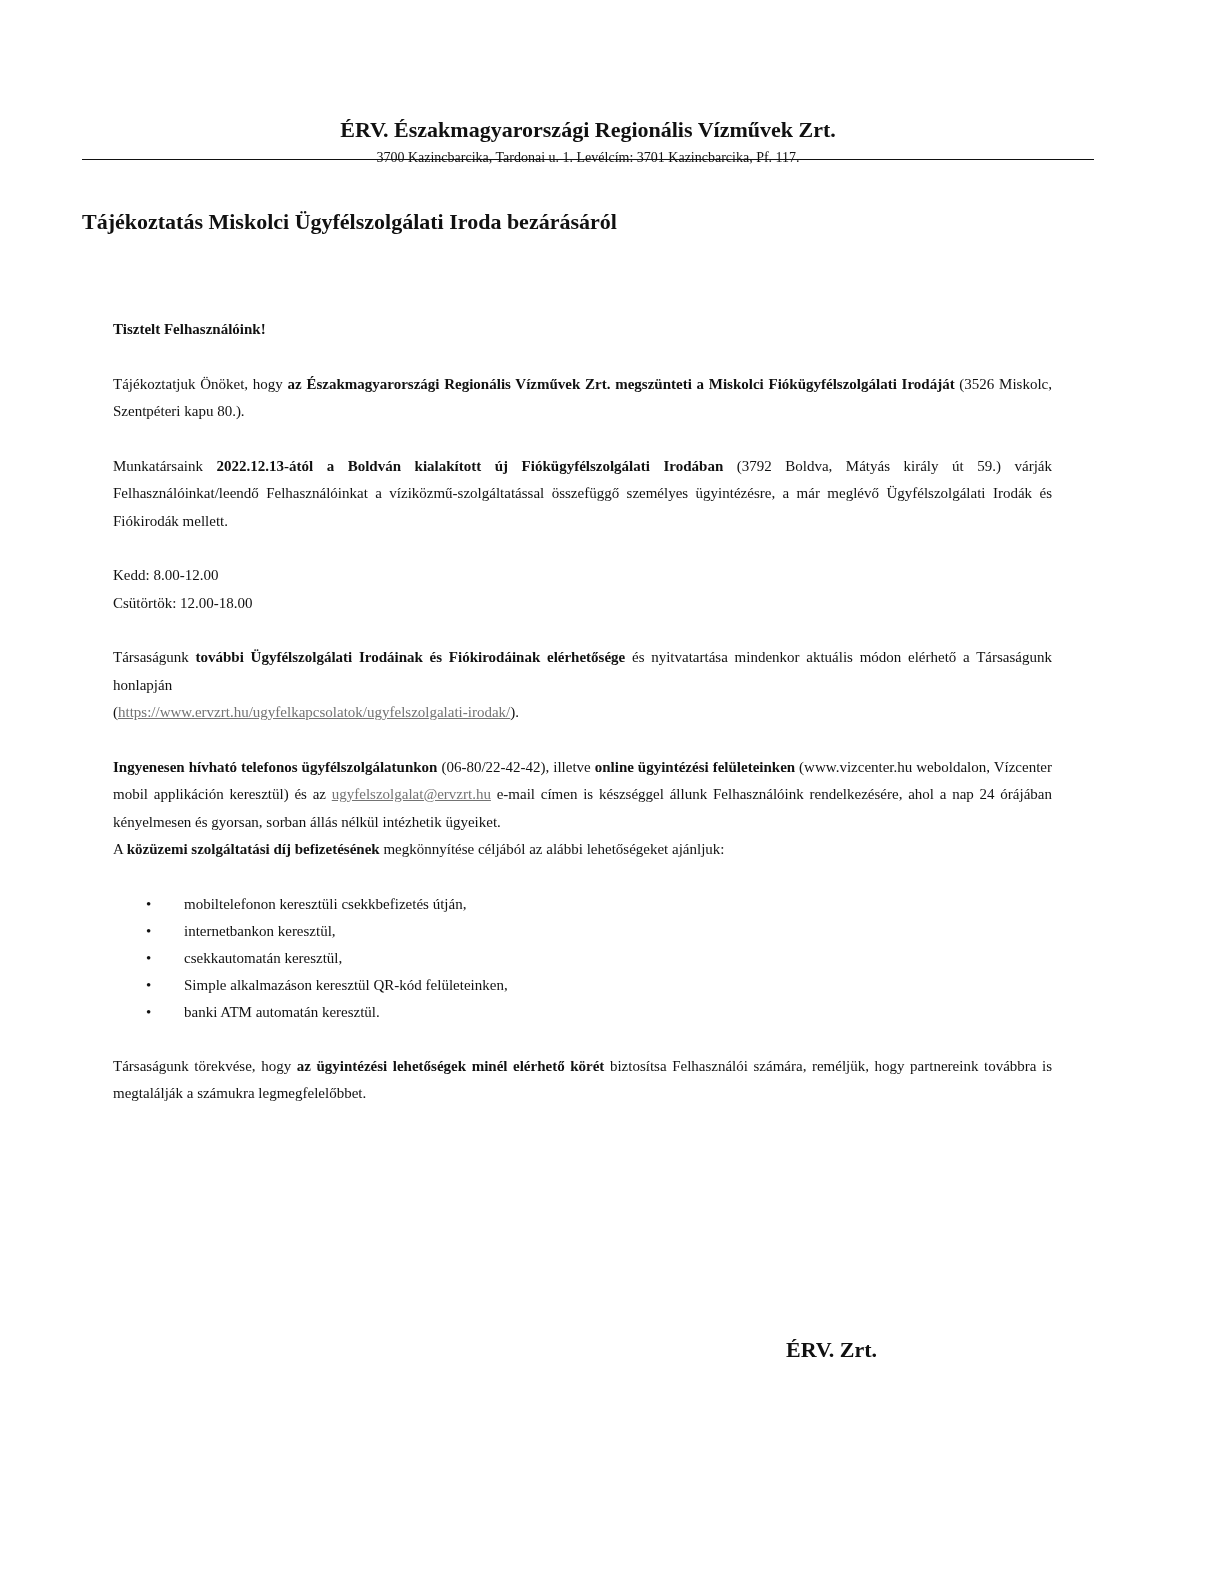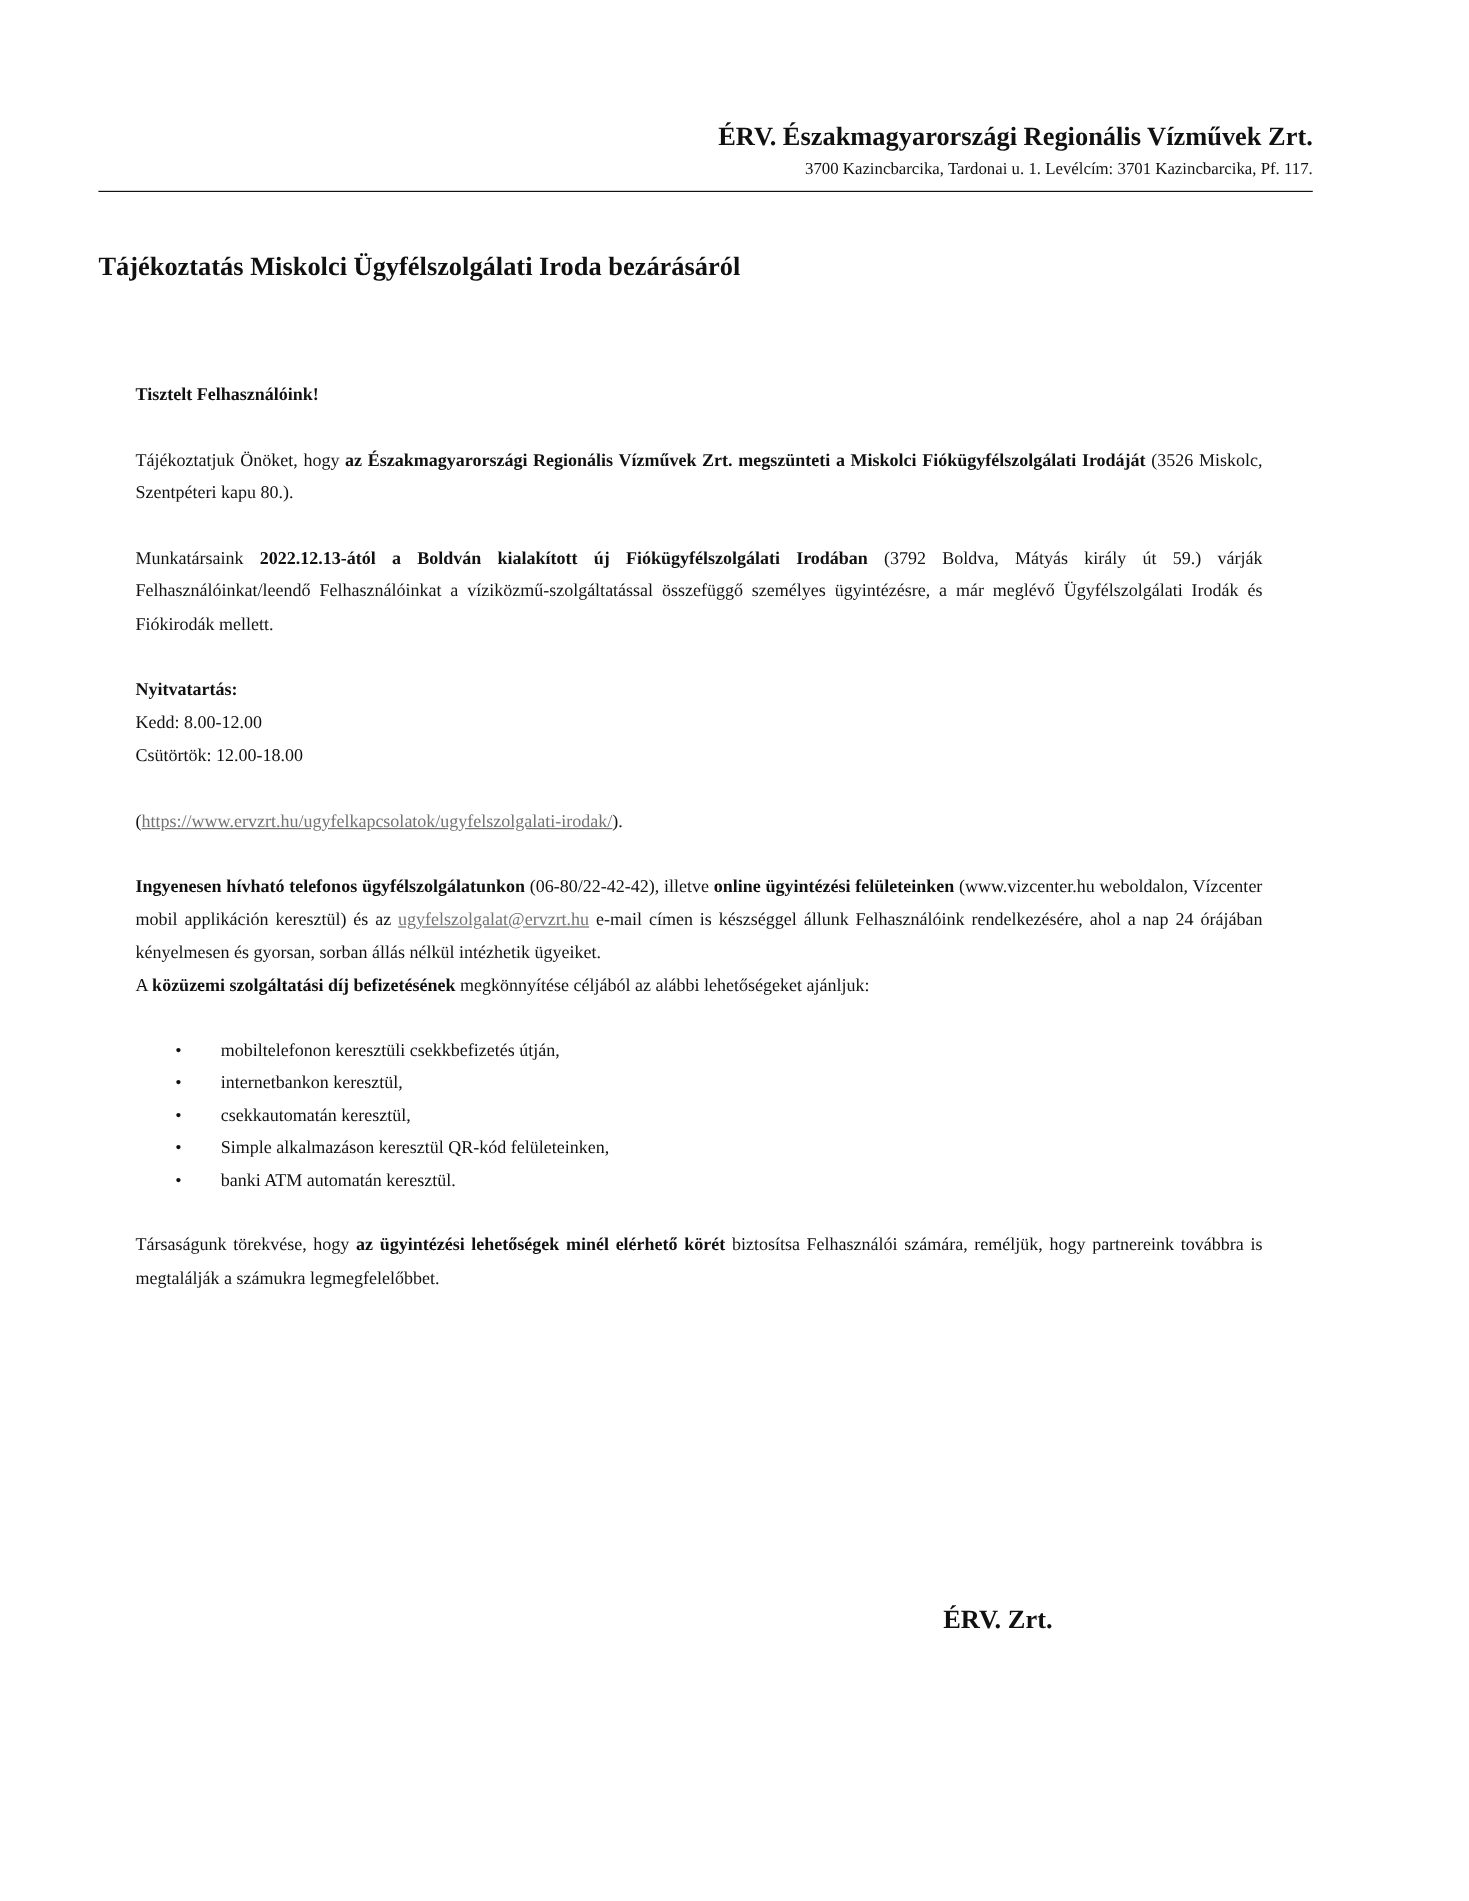--- a/index.html
+++ b/index.html
@@ -2,21 +2,21 @@
 <html><head>
   <meta charset="utf-8">
   <style>
     html, body { margin: 0; padding: 0; background: #ffffff; }
     body {
       width: 1224px; height: 1584px; position: relative; overflow: hidden;
       font-family: "Liberation Serif", "DejaVu Serif", serif;
       color: #111111;
     }
     .page { position: absolute; left: 0; top: 0; width: 1224px; height: 1584px; }
-    .letterhead { position: absolute; left: 82px; top: 100px; width: 1012px; text-align: right; }
+    .letterhead { position: absolute; left: 82px; top: 116px; width: 1012px; text-align: center; }
     .lh-company { font-size: 22px; font-weight: bold; line-height: 28px; }
     .lh-address { font-size: 14px; line-height: 28px; }
     .lh-rule { position: absolute; left: 82px; top: 159px; width: 1012px; height: 0; border-top: 1.5px solid #111; }
     .title { position: absolute; left: 82px; top: 208px; width: 1012px; text-align: left; font-size: 22px; font-weight: bold; line-height: 28px; }
     .body { position: absolute; left: 113px; top: 316px; width: 939px; font-size: 15px; line-height: 27.5px; }
     p { margin: 0; text-align: justify; }
     .salutation { font-weight: bold; margin-bottom: 27px; }
     .para { margin-bottom: 27px; }
     .hours-title { font-weight: bold; }
     .justify-last { text-align: justify; text-align-last: justify; }
@@ -41,26 +41,26 @@
   <div class="title">Tájékoztatás Miskolci Ügyfélszolgálati Iroda bezárásáról</div>
 
   <div class="body">
     <p class="salutation">Tisztelt Felhasználóink!</p>
 
     <p class="para"><span>Tájékoztatjuk Önöket, hogy </span><b>az Északmagyarországi Regionális Vízművek Zrt. megszünteti a Miskolci Fiókügyfélszolgálati Irodáját</b><span> (3526 Miskolc, Szentpéteri kapu 80.).</span></p>
 
     <p class="para"><span>Munkatársaink </span><b>2022.12.13-ától a Boldván kialakított új Fiókügyfélszolgálati Irodában</b><span> (3792 Boldva, Mátyás király út 59.) várják Felhasználóinkat/leendő Felhasználóinkat a víziközmű-szolgáltatással összefüggő személyes ügyintézésre, a már meglévő Ügyfélszolgálati Irodák és Fiókirodák mellett.</span></p>
 
     <div class="para">
-      <div class="hours-title">Nyitvatartás:</div>
       <div>Kedd: 8.00-12.00</div>
       <div>Csütörtök: 12.00-18.00</div>
     </div>
 
     <div class="para">
+      <p class="justify-last"><span>Társaságunk </span><b>további Ügyfélszolgálati Irodáinak és Fiókirodáinak elérhetősége</b><span> és nyitvatartása mindenkor aktuális módon elérhető a Társaságunk honlapján</span></p>
       <p><span>(</span><a class="link">https://www.ervzrt.hu/ugyfelkapcsolatok/ugyfelszolgalati-irodak/</a><span>).</span></p>
     </div>
 
     <p><b>Ingyenesen hívható telefonos ügyfélszolgálatunkon</b><span> (06-80/22-42-42), illetve </span><b>online ügyintézési felületeinken</b><span> (www.vizcenter.hu weboldalon, Vízcenter mobil applikáción keresztül) és az </span><a class="link">ugyfelszolgalat@ervzrt.hu</a><span> e-mail címen is készséggel állunk Felhasználóink rendelkezésére, ahol a nap 24 órájában kényelmesen és gyorsan, sorban állás nélkül intézhetik ügyeiket.</span></p>
 
     <p><span>A </span><b>közüzemi szolgáltatási díj befizetésének</b><span> megkönnyítése céljából az alábbi lehetőségeket ajánljuk:</span></p>
 
     <ul class="options">
       <li><span class="bullet">•</span><span>mobiltelefonon keresztüli csekkbefizetés útján,</span></li>
       <li><span class="bullet">•</span><span>internetbankon keresztül,</span></li>

